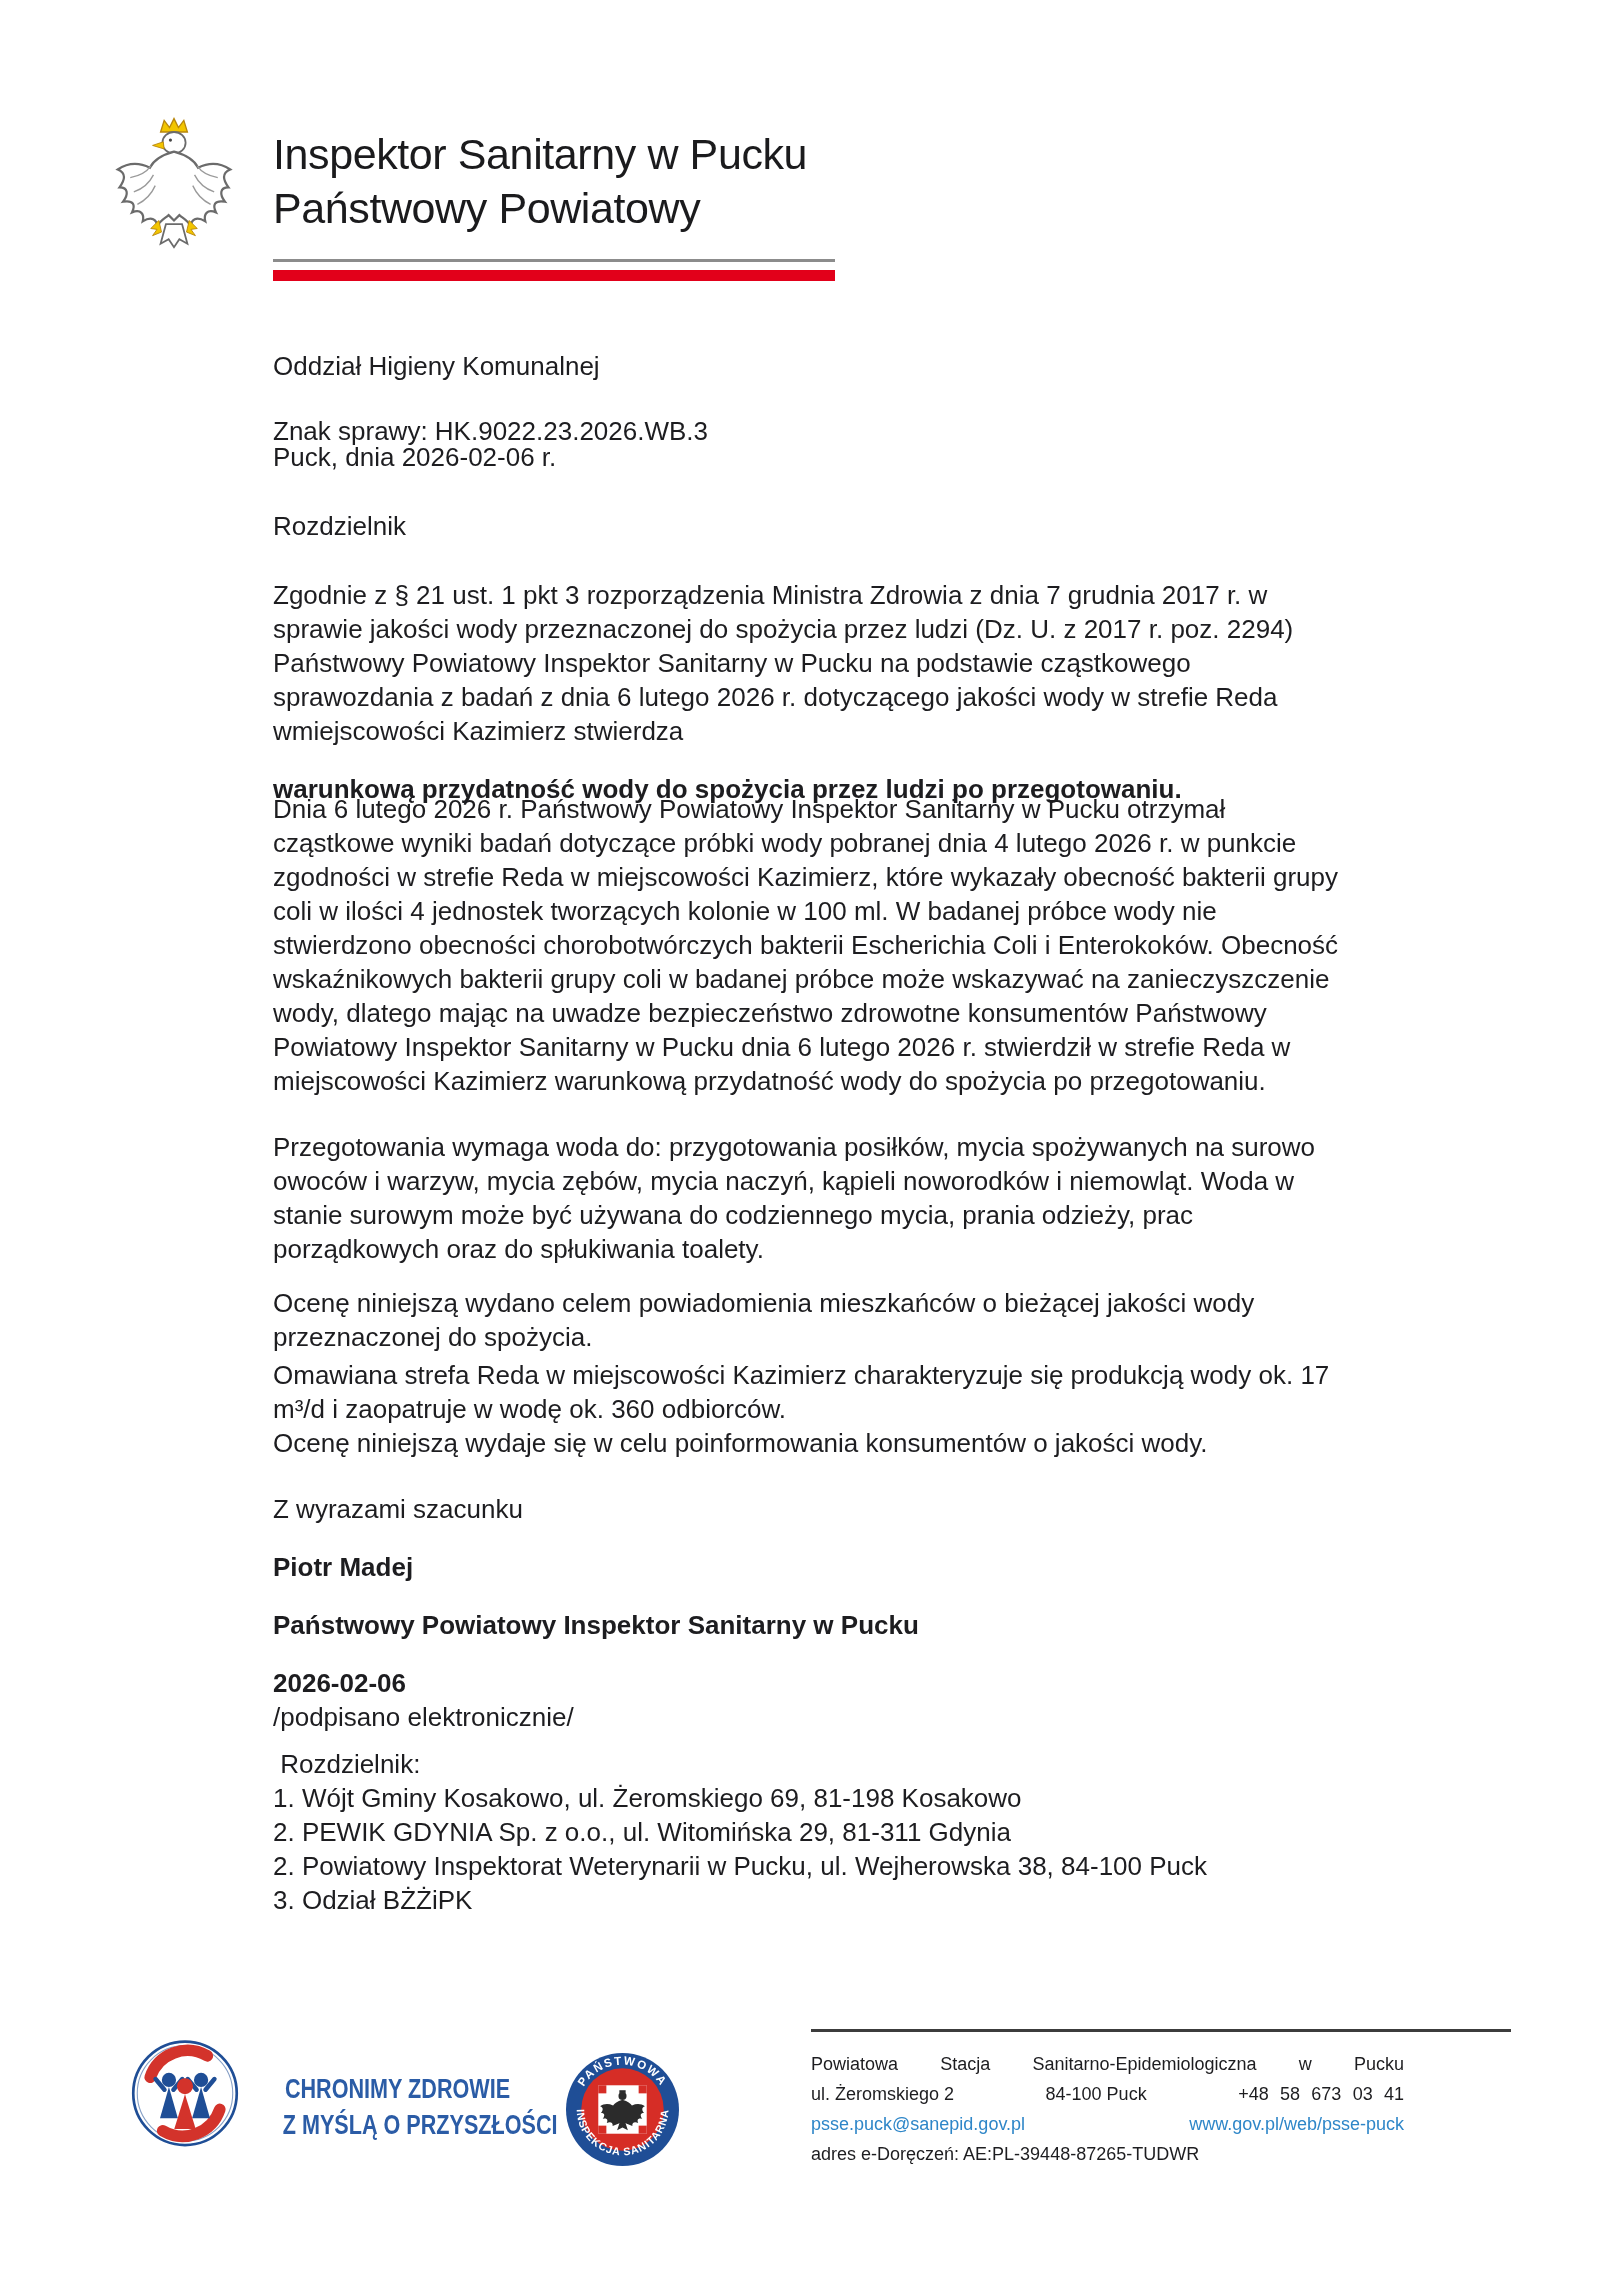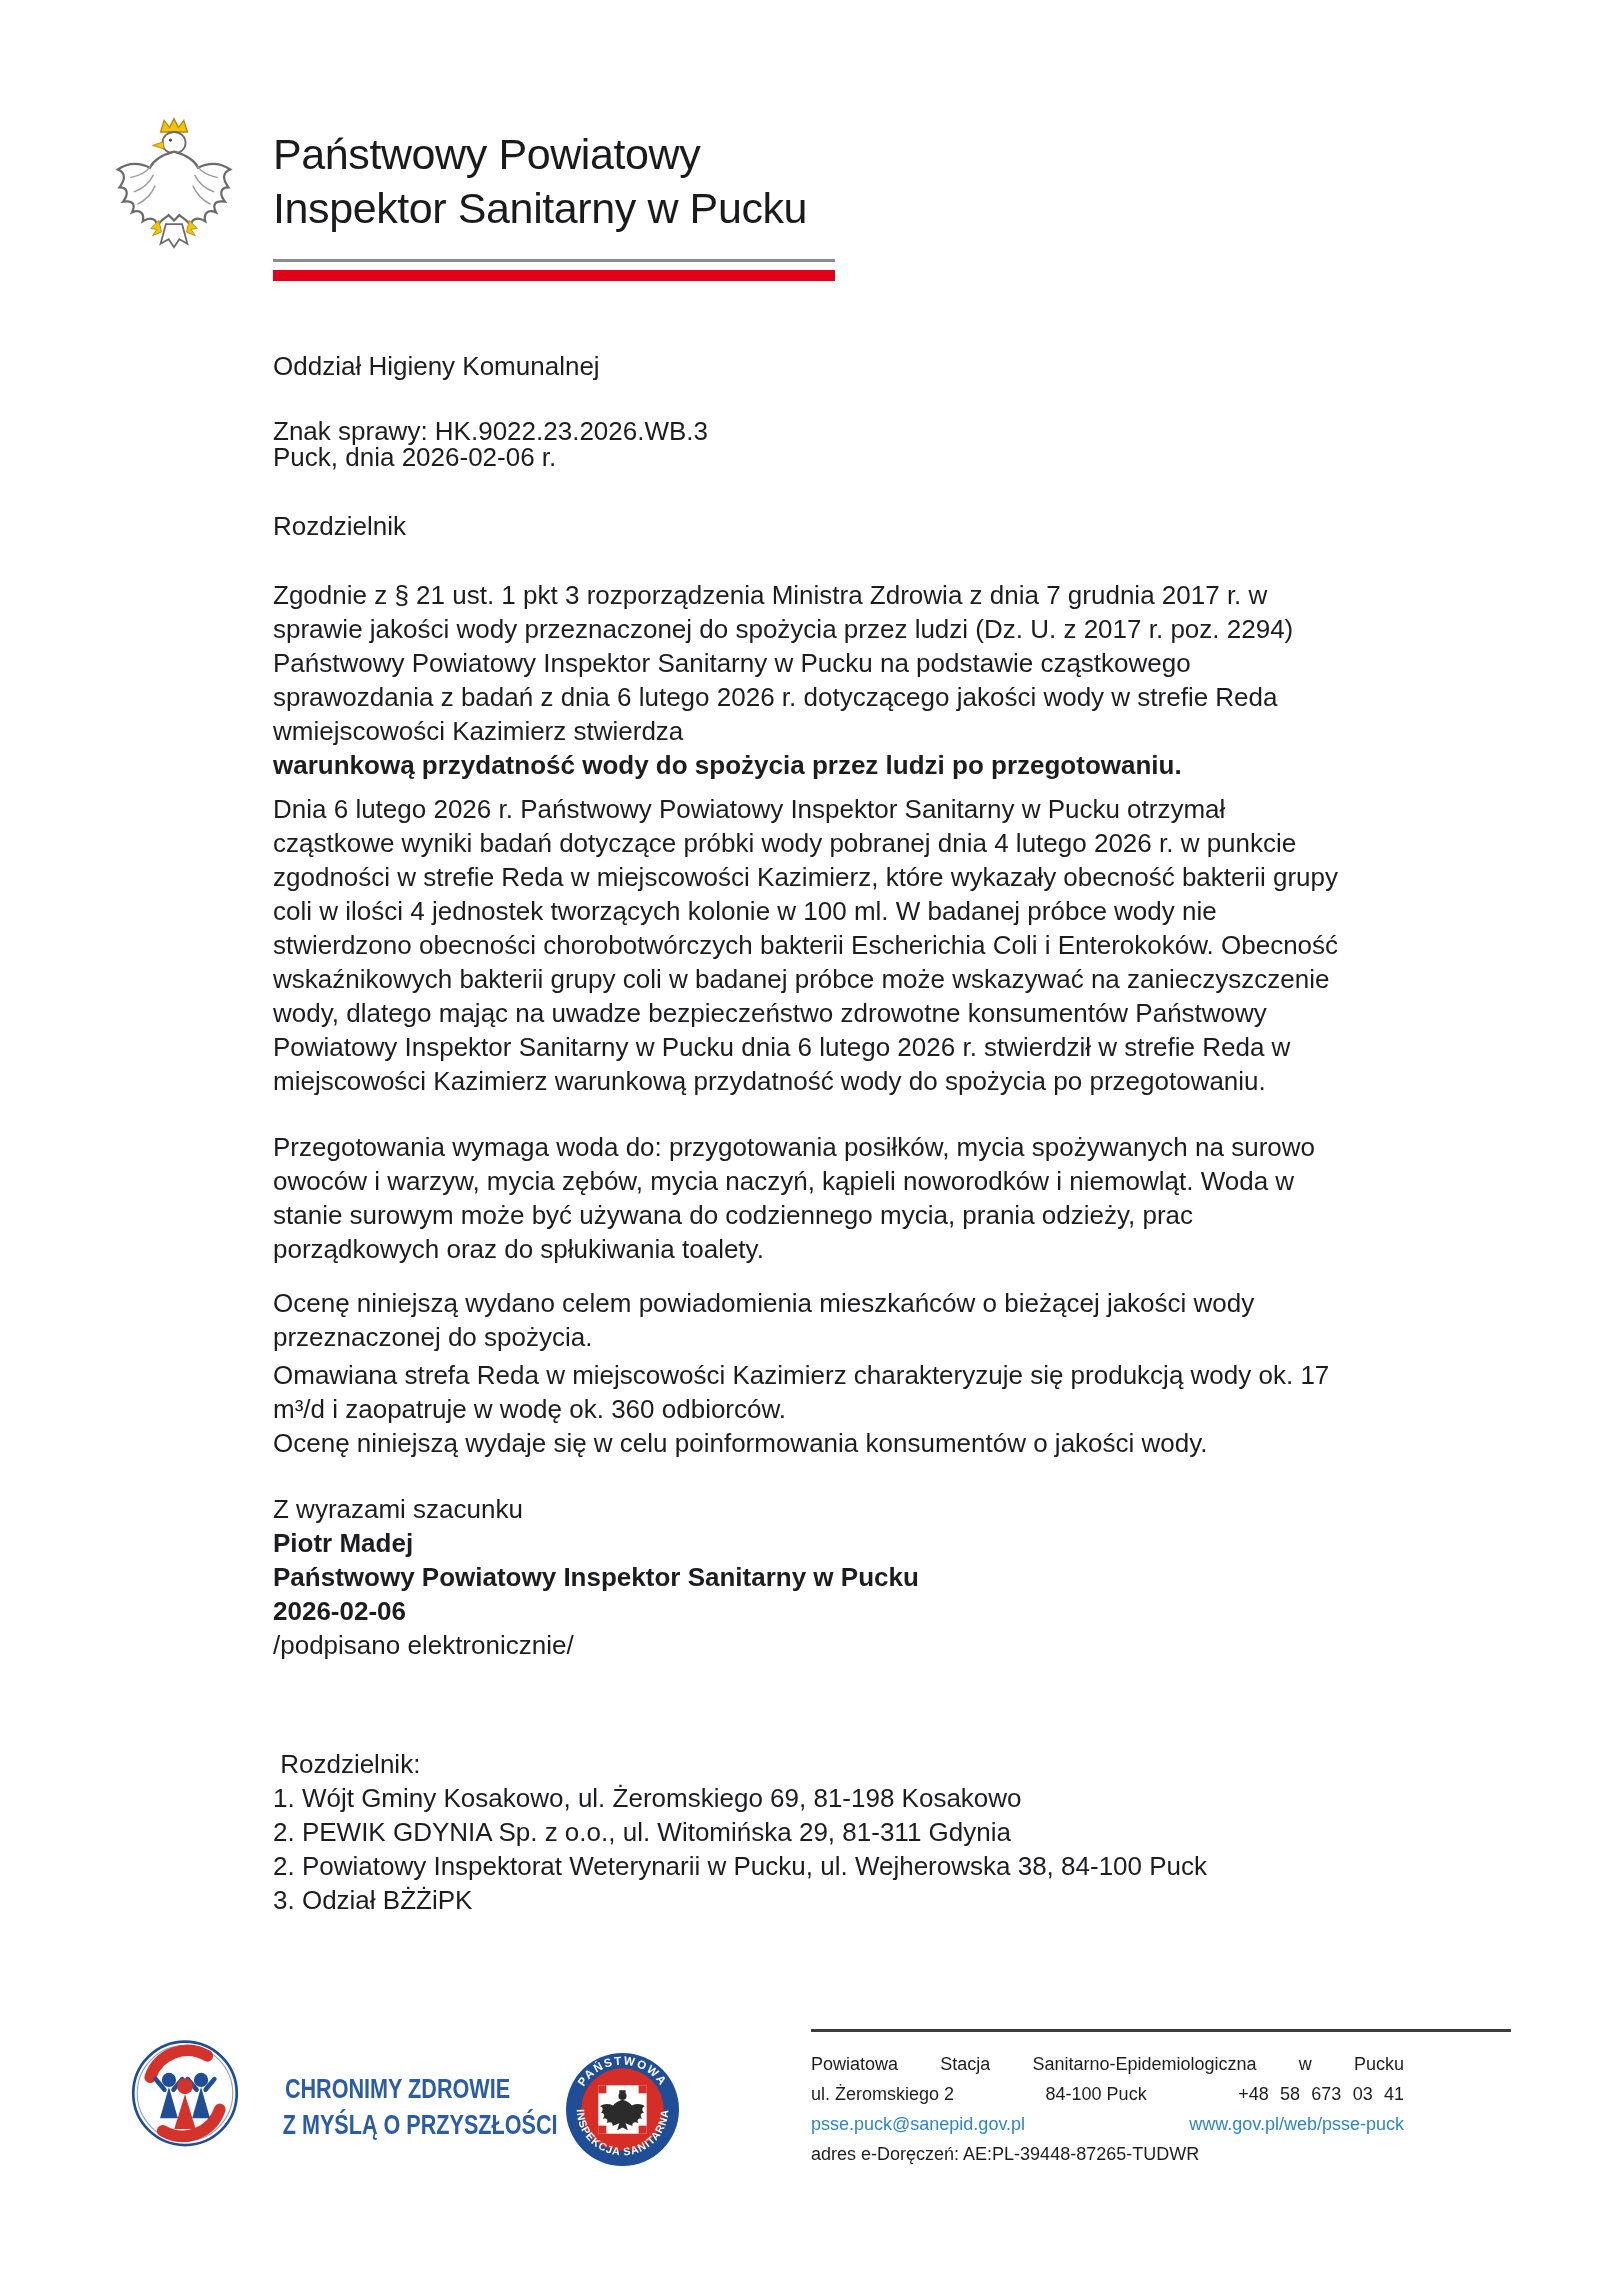--- a/index.html
+++ b/index.html
@@ -10,21 +10,21 @@
   .abs{position:absolute;}
 
   
   .org-name{left:273px;top:127px;width:806px;font-size:43px;line-height:54px;
             color:#1b1b1d;letter-spacing:-0.4px;}
   .rule-gray{left:273px;top:259px;width:562px;height:2.7px;background:#8c8c8c;}
   .rule-red{left:273px;top:270px;width:562px;height:10.7px;background:#e2001a;}
 
   
   .col{left:273px;width:1079px;color:#1d1d20;font-size:26px;line-height:34px;}
-  .b{font-weight:bold;}
+  .b{font-weight:bold;margin-top:24px;}
 
   
   .f-divider{left:811px;top:2029px;width:700px;height:2.7px;background:#3c3c3c;}
   .f-block{left:811px;top:2049px;width:593px;font-size:18px;line-height:30px;color:#1d1d20;}
   .f-just{text-align:justify;text-align-last:justify;}
   .f-row{display:flex;justify-content:space-between;}
   .f-link{color:#2e86c8;text-decoration:none;cursor:pointer;}
   .phone{word-spacing:6.3px;}
   .slogan{left:254px;top:2071px;width:287px;text-align:center;color:#2b5ca6;
           font-weight:bold;font-size:27px;line-height:36px;white-space:nowrap;
@@ -52,22 +52,22 @@
     <path d="M26,70 C38,68 45,63 49,57 M30,86 C42,82 48,75 52,67 M34,100 C44,95 50,88 54,79" fill="none" stroke="#9a9a9a" stroke-width="1.5"></path>
     <path d="M124,70 C112,68 105,63 101,57 M120,86 C108,82 102,75 98,67 M116,100 C106,95 100,88 96,79" fill="none" stroke="#9a9a9a" stroke-width="1.5"></path>
 
     <path d="M66,122 L60,144 L69,139 L75,148 L81,139 L90,144 L84,122 Z" fill="#ffffff" stroke="#6b6b6b" stroke-width="2"></path>
 
     <path d="M58,118 l-9,9 l7,1 l-5,7 l10,-4 z" fill="#f2c500" stroke="#b8860b" stroke-width="1"></path>
     <path d="M92,118 l9,9 l-7,1 l5,7 l-10,-4 z" fill="#f2c500" stroke="#b8860b" stroke-width="1"></path>
   </svg>
 
   <div class="abs org-name">
+    <div>Inspektor Sanitarny w Pucku</div>
     <div>Państwowy Powiatowy</div>
-    <div>Inspektor Sanitarny w Pucku</div>
   </div>
   <div class="abs rule-gray"></div>
   <div class="abs rule-red"></div>
 
   <div class="abs col" style="top:349px;">Oddział Higieny Komunalnej</div>
   <div class="abs col" style="top:414px;">Znak sprawy: HK.9022.23.2026.WB.3</div>
   <div class="abs col" style="top:440px;">Puck, dnia 2026-02-06 r.</div>
   <div class="abs col" style="top:509px;">Rozdzielnik</div>
 
   <div class="abs col" style="top:578px;">

